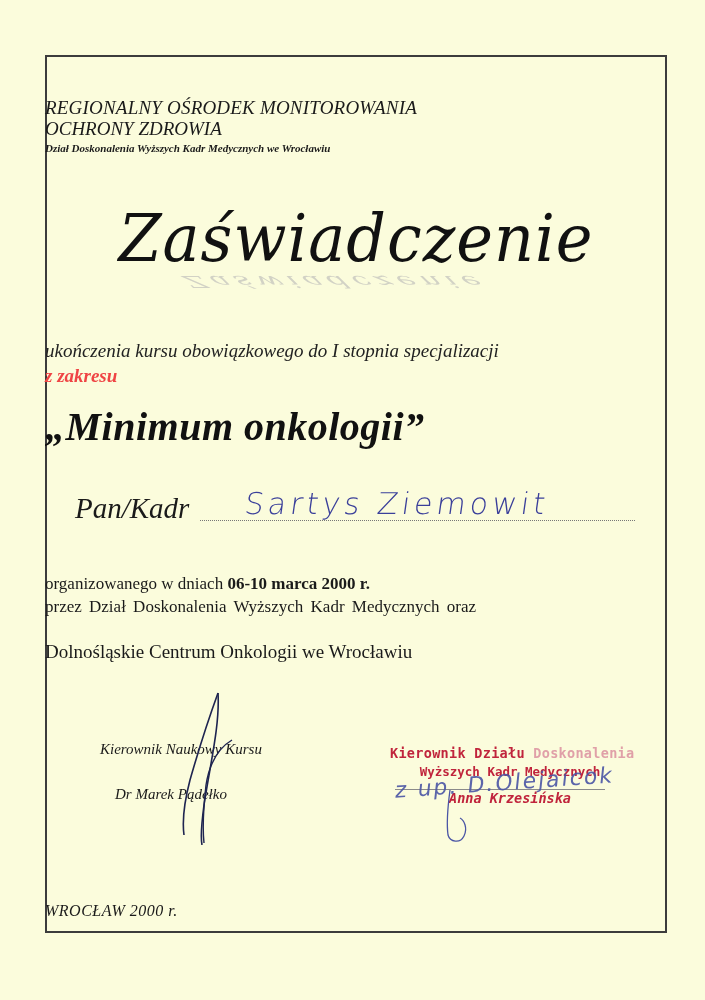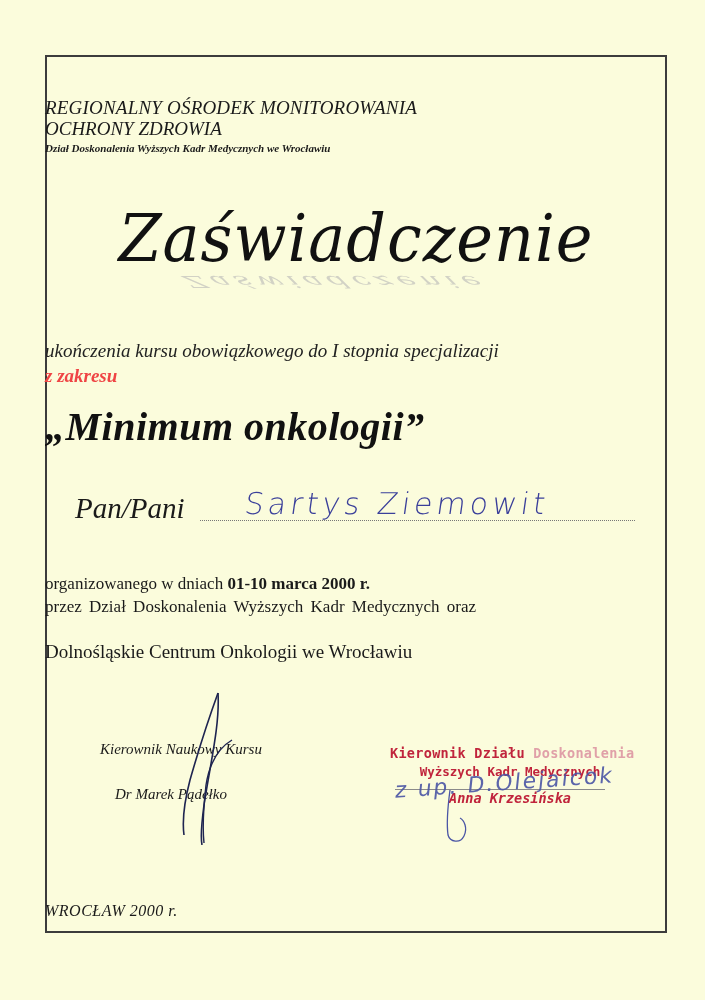--- a/index.html
+++ b/index.html
@@ -239,27 +239,27 @@
 <div class="title-wrap">
   <span class="title-shadow">Zaświadczenie</span>
   <span class="title">Zaświadczenie</span>
 </div>
 
 <div class="center-block subtitle1">ukończenia kursu obowiązkowego do I stopnia specjalizacji</div>
 <div class="center-block subtitle2">z zakresu</div>
 <div class="center-block course">„Minimum onkologii”</div>
 
 <div class="name-row">
-  <span class="name-label">Pan/Pani</span>
+  <span class="name-label">Pan/Kadr</span>
   <div class="name-line"></div>
   <span class="name-value">Sartys Ziemowit</span>
 </div>
 
 <div class="center-block org1">
-  <span>organizowanego  w dniach </span><b>01-10 marca 2000 r.</b>
+  <span>organizowanego  w dniach </span><b>06-10 marca 2000 r.</b>
 </div>
 <div class="center-block org2">przez Dział Doskonalenia Wyższych Kadr Medycznych oraz</div>
 <div class="center-block org3">Dolnośląskie Centrum Onkologii  we Wrocławiu</div>
 
 <div class="abs left-sign-role">Kierownik Naukowy Kursu</div>
 <div class="abs left-sign-name">Dr Marek Pądełko</div>
 
 <svg class="signature-svg" viewBox="0 0 80 160">
   <path d="M48 8 C 40 30, 30 60, 20 95 C 14 118, 12 135, 14 150" fill="none" stroke="#1e2450" stroke-width="1.6"></path>
   <path d="M48 8 C 50 40, 40 80, 34 120 C 32 135, 30 150, 32 160" fill="none" stroke="#1e2450" stroke-width="1.6"></path>

